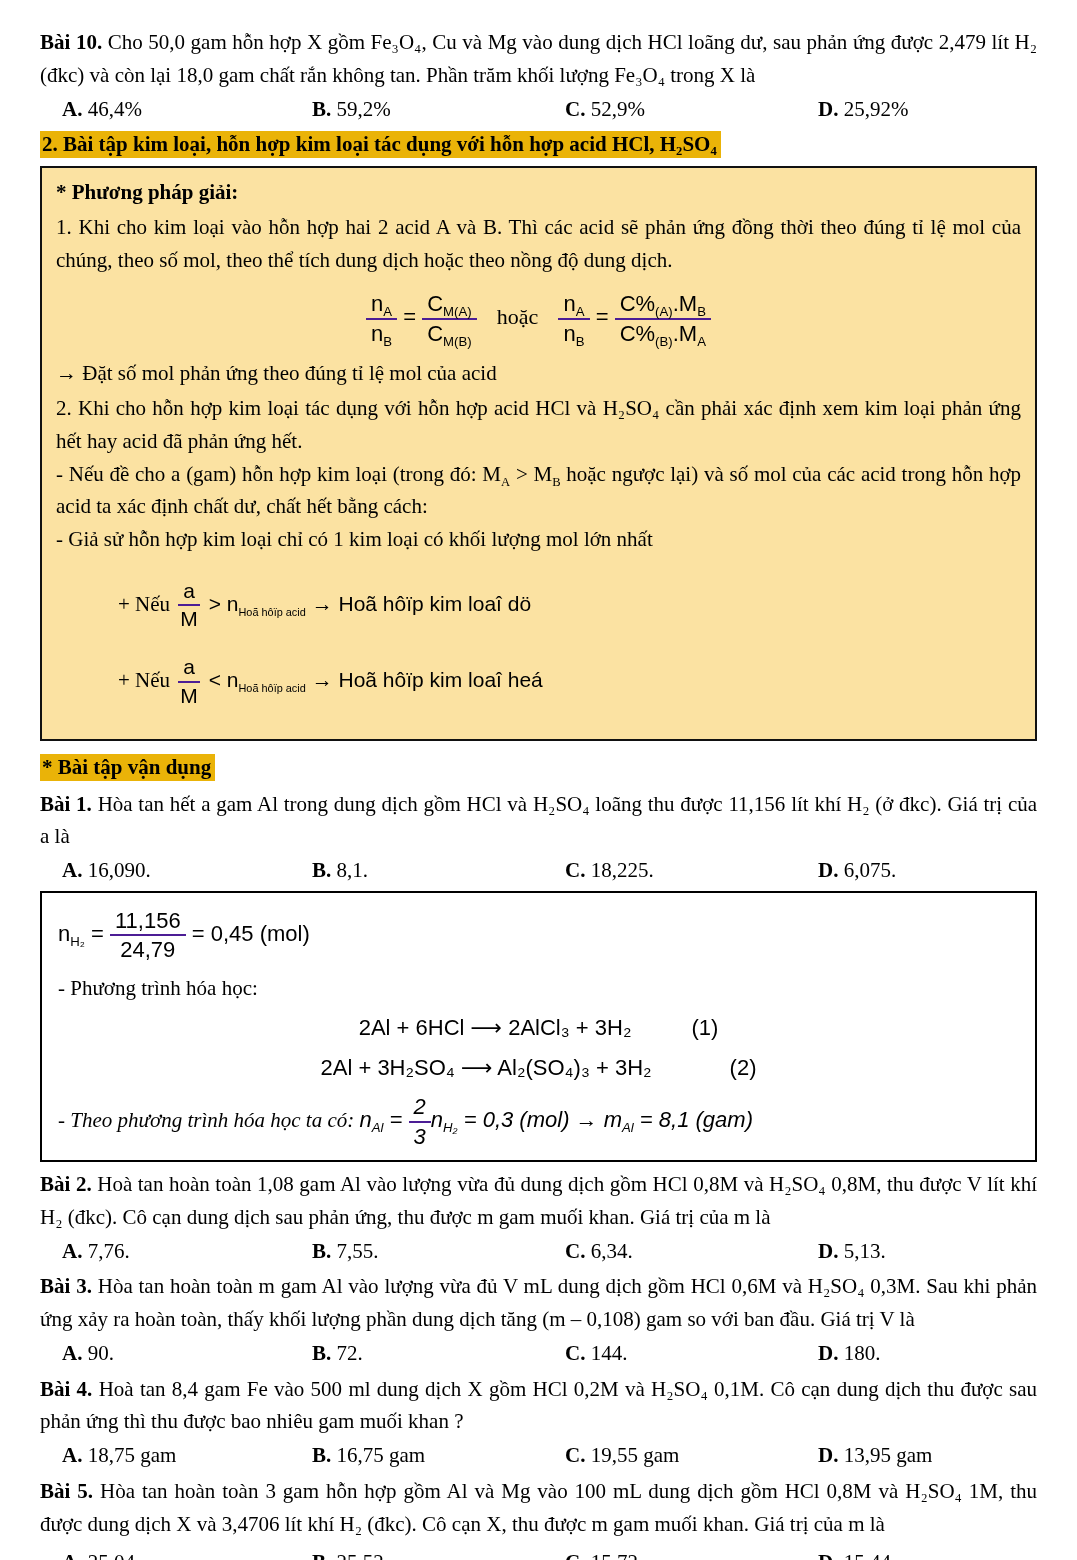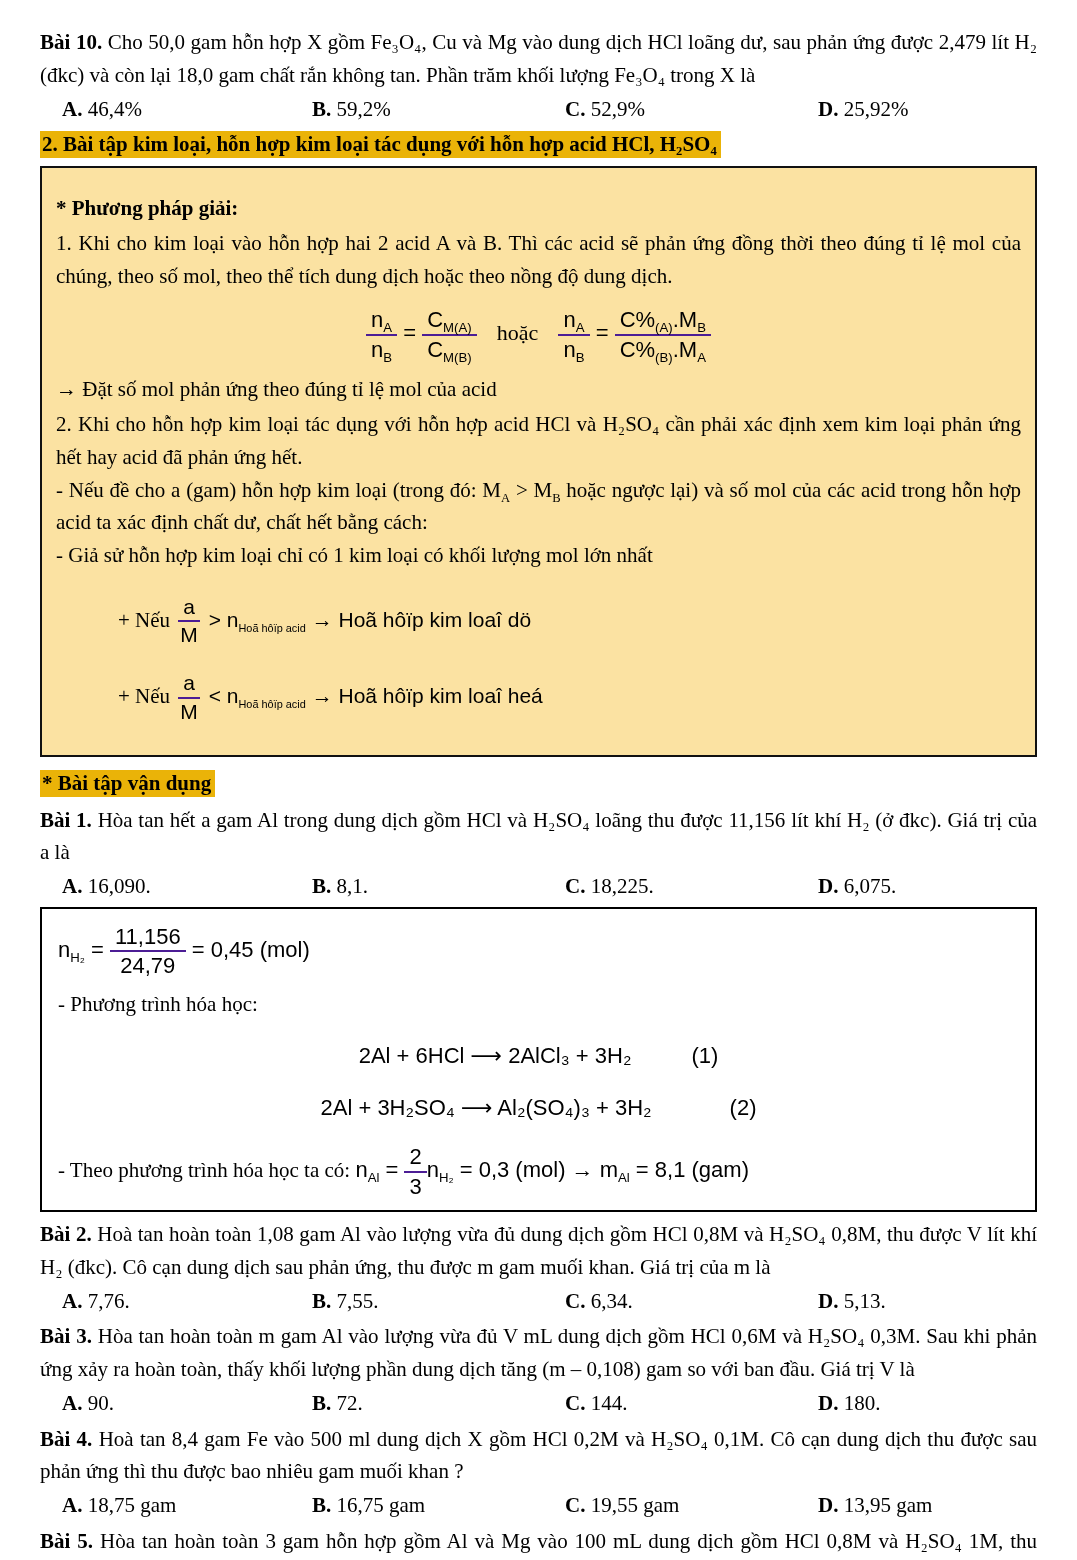--- a/index.html
+++ b/index.html
@@ -10,37 +10,37 @@
     padding:26px 40px 20px 40px;box-sizing:border-box;
   }
   p{margin:0;}
   .para{text-align:justify;}
   b,.b{font-weight:bold;}
   sub{font-size:60%;line-height:0;}
   .opts{display:grid;grid-template-columns:250px 253px 253px auto;padding-left:22px;margin:1px 0 3px 0;}
   .opt{white-space:nowrap;}
   .hl{background:#eab308;font-weight:bold;padding:1px 4px 2px 2px;}
   .hl-wrap{margin:2px 0 4px 0;}
-  .mbox{border:2px solid #111;background:#fbe2a2;padding:22px 14px 30px 14px;margin:5px 0 10px 0;}
+  .mbox{border:2px solid #111;background:#fbe2a2;padding:6px 14px 30px 14px;margin:5px 0 10px 0;}
   .mbox-title{font-weight:bold;margin:2px 0 2px 0;}
   .fm{font-family:"Liberation Sans","DejaVu Sans",sans-serif;}
   .frac{display:inline-flex;flex-direction:column;align-items:center;vertical-align:middle;text-align:center;line-height:1.25;}
   .frac .ft{border-bottom:2px solid #4c1d95;padding:0 5px;}
   .frac .fb{padding:0 5px;}
   .formula-row{text-align:center;font-size:22px;margin:14px 0 10px 0;}
   .formula-row .sr{font-family:"Liberation Serif","DejaVu Serif",serif;}
   .gap{display:inline-block;width:14px;}
   .neu-line{margin:22px 0 0 62px;font-size:21px;}
   .neu-line .sr{font-family:"Liberation Serif","DejaVu Serif",serif;}
   .neu-line sub{font-size:52%;text-align:center;}
   .sbox{border:2px solid #000;padding:12px 16px 10px 16px;margin:4px 0 6px 0;}
   .sol-line1{font-size:22px;margin:2px 0 8px 0;}
-  .sol-eq{text-align:center;font-size:22px;margin:18px 0;}
+  .sol-eq{text-align:center;font-size:22px;margin:6px 0;}
   .sol-eq .eqno{display:inline-block;}
-  .sol-last{margin-top:8px;font-size:21px;}
+  .sol-last{margin-top:8px;font-size:21px;font-style:italic;}
   .sol-last .fm{font-size:22px;}
   .arrow-line{margin:2px 0;}
 </style>
 </head>
 <body>
 
 <p class="para"><b>Bài 10.</b> <span>Cho 50,0 gam hỗn hợp X gồm Fe₃O₄, Cu và Mg vào dung dịch HCl loãng dư, sau phản ứng được 2,479 lít H₂ (đkc) và còn lại 18,0 gam chất rắn không tan. Phần trăm khối lượng Fe₃O₄ trong X là</span></p>
 <div class="opts">
   <span class="opt"><b>A.</b> <span>46,4%</span></span>
   <span class="opt"><b>B.</b> <span>59,2%</span></span>

